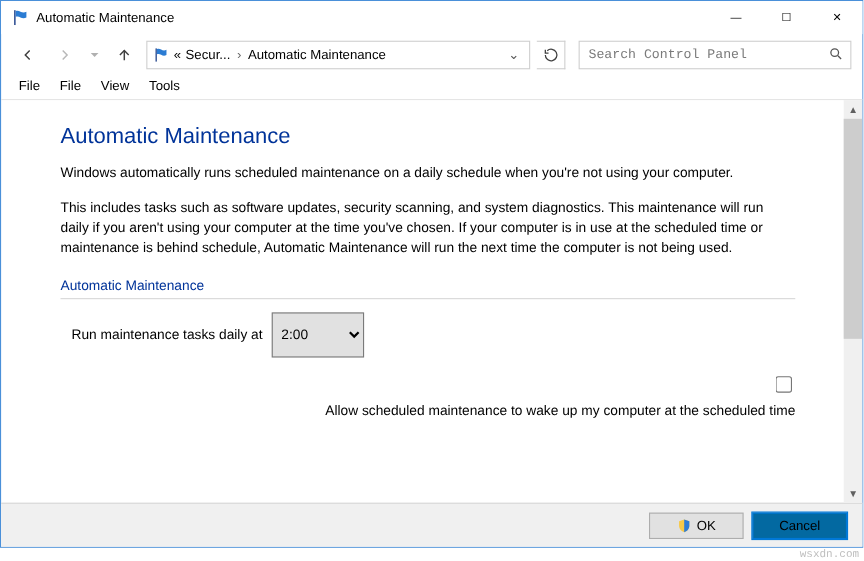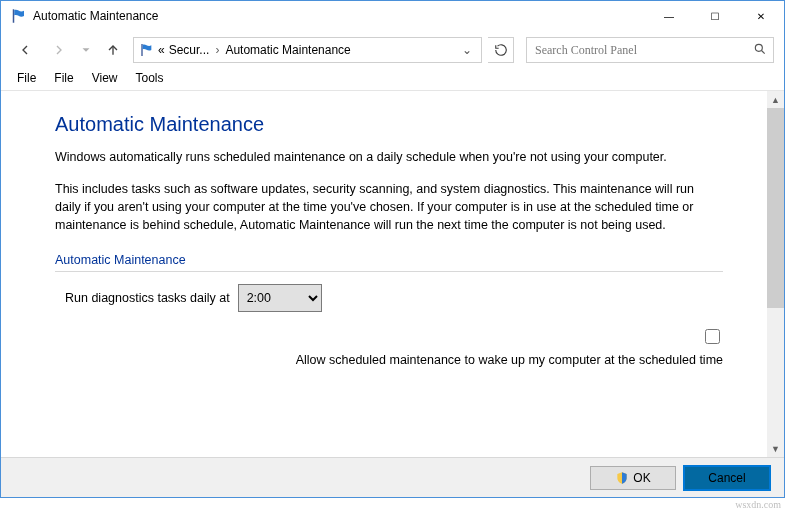--- a/index.html
+++ b/index.html
@@ -84,21 +84,21 @@
     width: 248px; height: 26px;
     border: 1px solid #cfcfcf;
     margin-left: 6px;
     display: flex;
     align-items: center;
     padding: 0 6px;
     color: #777;
   }
   .searchbox input {
     border: none; outline: none; flex:1;
-    font-family: Liberation Serif, serif; font-size: 12px;
+    font-family: Liberation Mono, monospace; font-size: 12px;
     color: #0f172a;
   }
   .searchbox input::placeholder { color: #7a7a7a; }
   .searchbox .sicon { width:14px; color:#555;}
 
   
   .menubar {
     height: 22px;
     display: flex;
     align-items: flex-start;
@@ -140,21 +140,21 @@
     margin: 18px 0 12px 0;
   }
   .field-row {
     display: flex;
     align-items: center;
     gap: 8px;
     margin: 10px 0 14px 10px;
     font-size: 12.5px;
   }
   select.time {
-    height: 28px;
+    height: 41px;
     border: 1px solid #7a7a7a;
     background: #e1e1e1;
     font-family: inherit;
     font-size: 12.5px;
     padding: 0 4px;
     width: 84px;
   }
   .check-row {
     display: flex;
     align-items: flex-end;
@@ -216,21 +216,21 @@
   .shield {
     width:14px; height:14px;
   }
 
   .watermark {
     position: absolute;
     right: 4px;
     bottom: 0px;
     font-size: 10px;
     color: #bfbfbf;
-    font-family: Liberation Serif, serif;
+    font-family: Liberation Mono, monospace;
   }
 </style>
 </head>
 <body>
 
 <div class="window">
 
   <div class="titlebar">
     <svg class="flag" viewBox="0 0 24 24">
       <rect x="5" y="3" width="2" height="18" fill="#3b5998"></rect>
@@ -309,21 +309,21 @@
     <div class="menuitem">Tools</div>
   </div>
 
   <div class="contentwrap">
     <div class="content">
       <h1 class="page-title">Automatic Maintenance</h1>
       <p class="para">Windows automatically runs scheduled maintenance on a daily schedule when you're not using your computer.</p>
       <p class="para">This includes tasks such as software updates, security scanning, and system diagnostics. This maintenance will run daily if you aren't using your computer at the time you've chosen. If your computer is in use at the scheduled time or maintenance is behind schedule, Automatic Maintenance will run the next time the computer is not being used.</p>
       <div class="section-heading">Automatic Maintenance</div>
       <div class="field-row">
-        <span>Run diagnostics tasks daily at</span>
+        <span>Run maintenance tasks daily at</span>
         <select class="time">
           <option>2:00</option>
         </select>
       </div>
       <label class="check-row">
         <input type="checkbox" style="">
         <span>Allow scheduled maintenance to wake up my computer at the scheduled time</span>
       </label>
     </div>
     <div class="fake-scroll">

